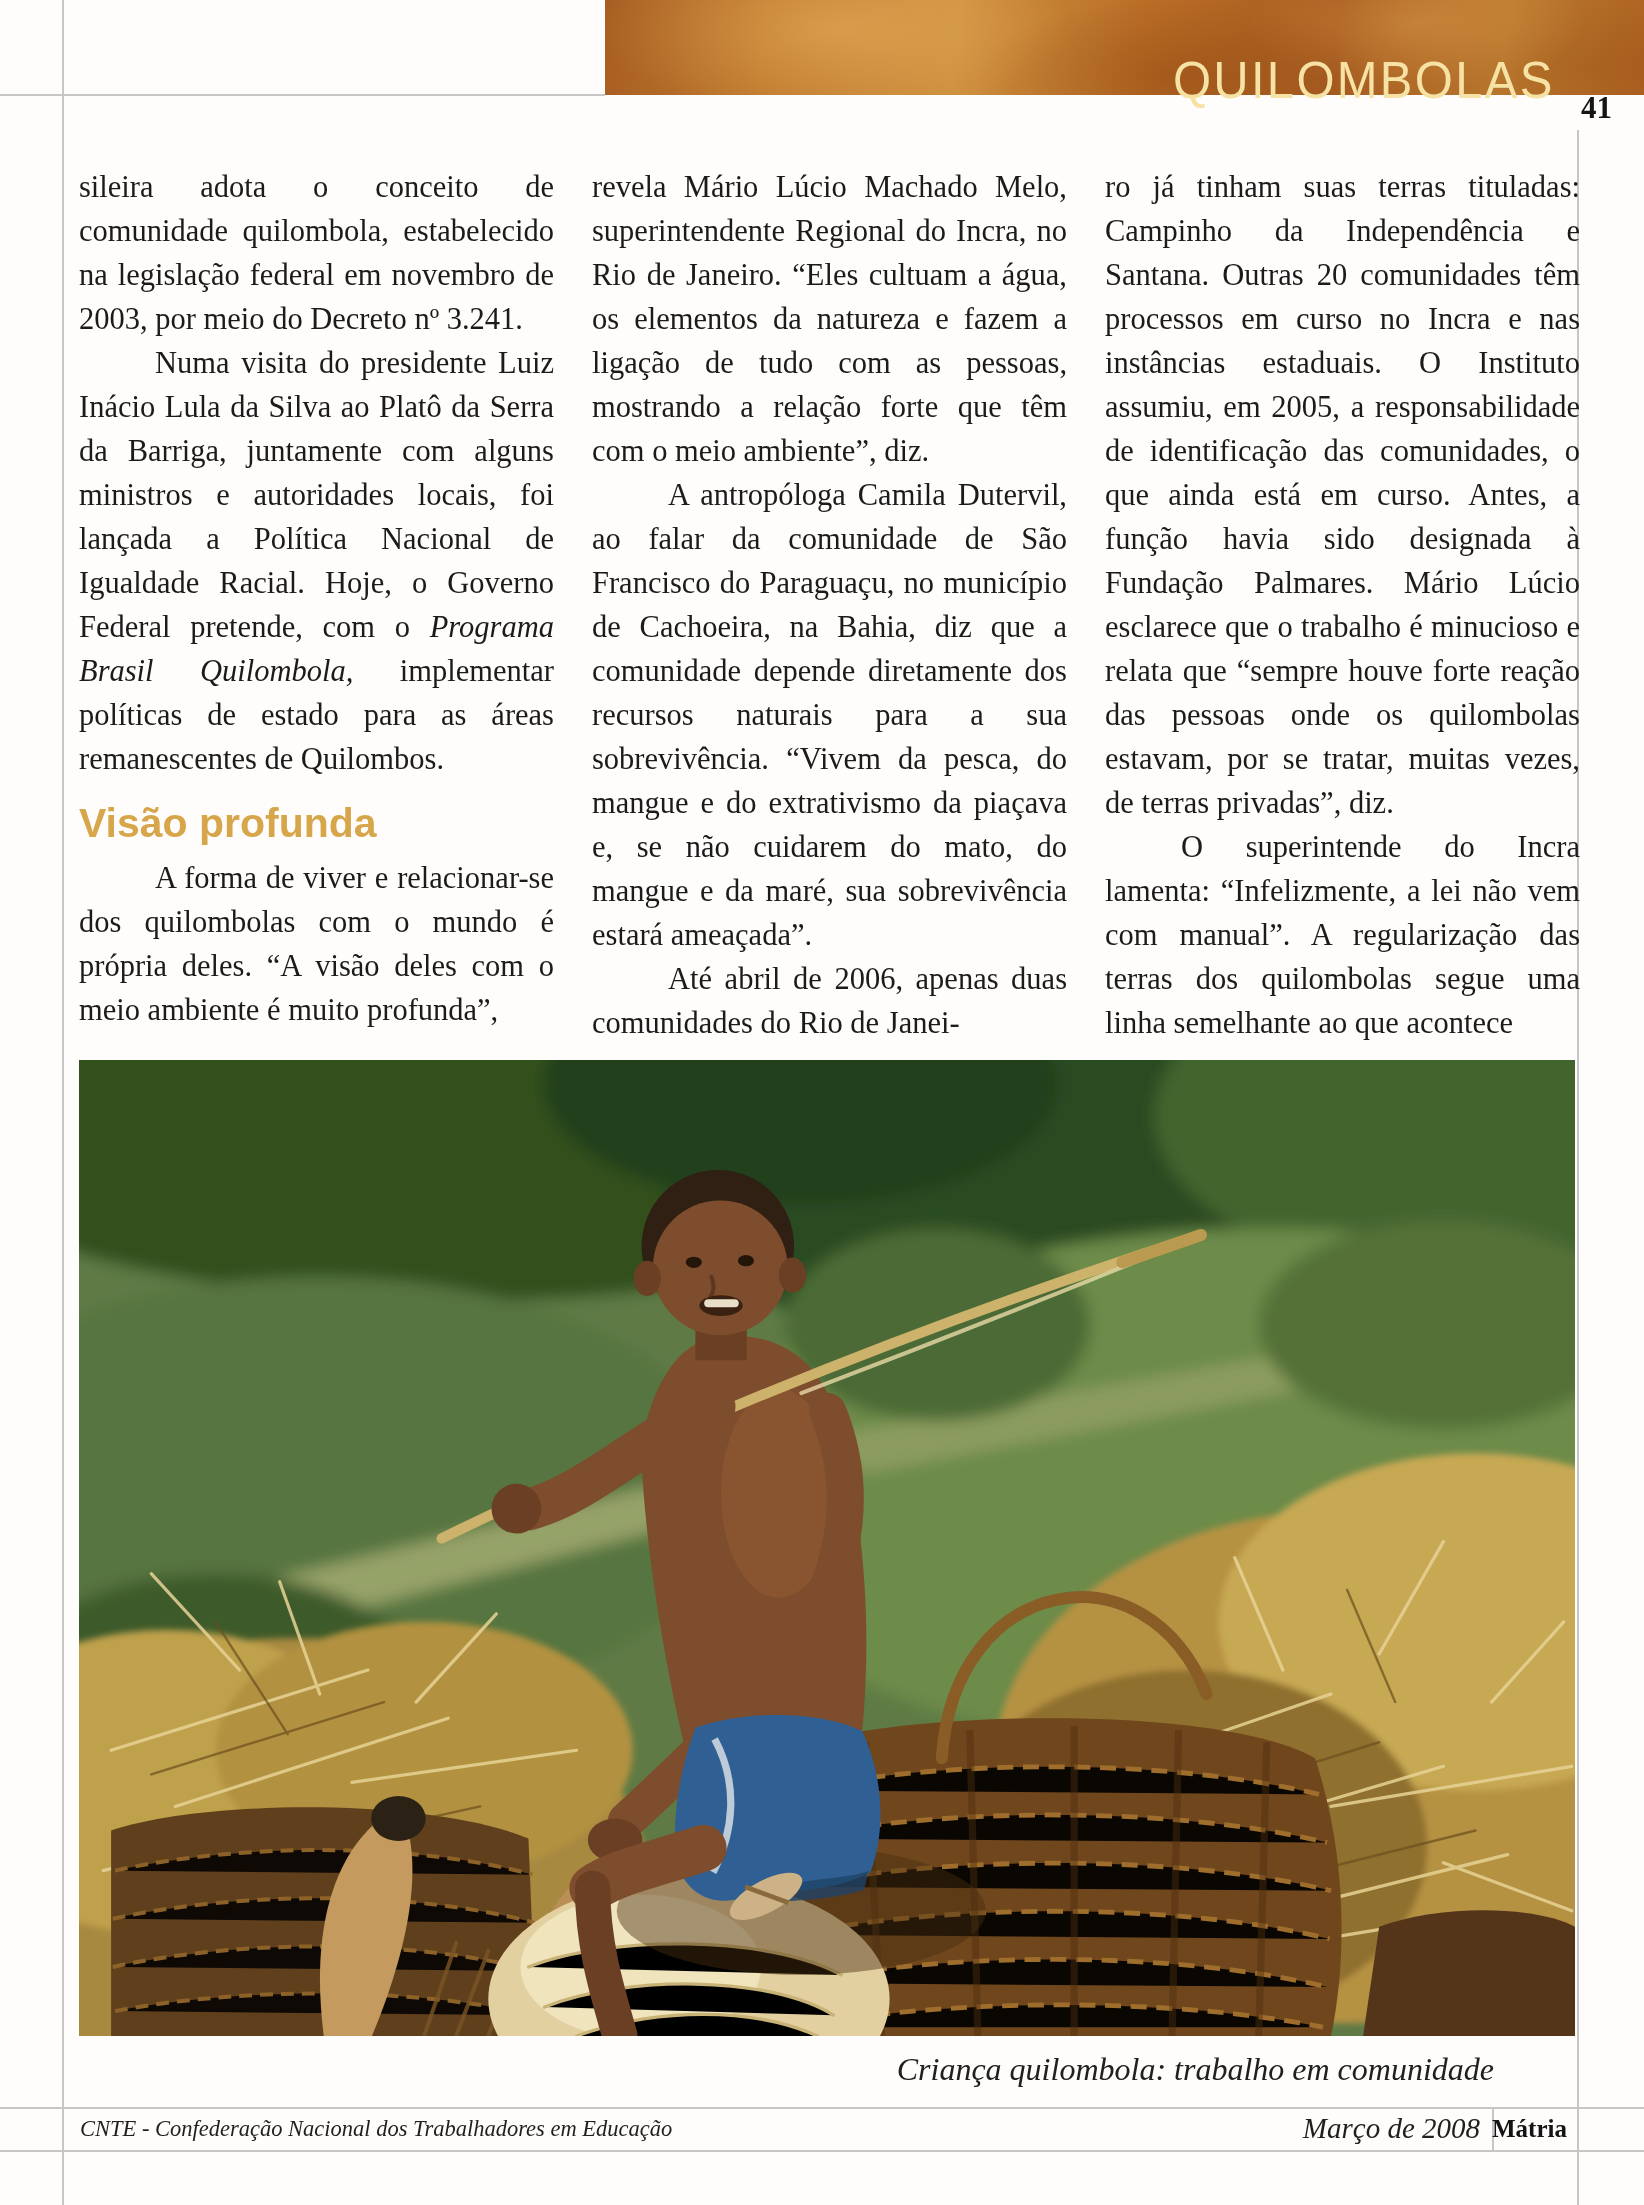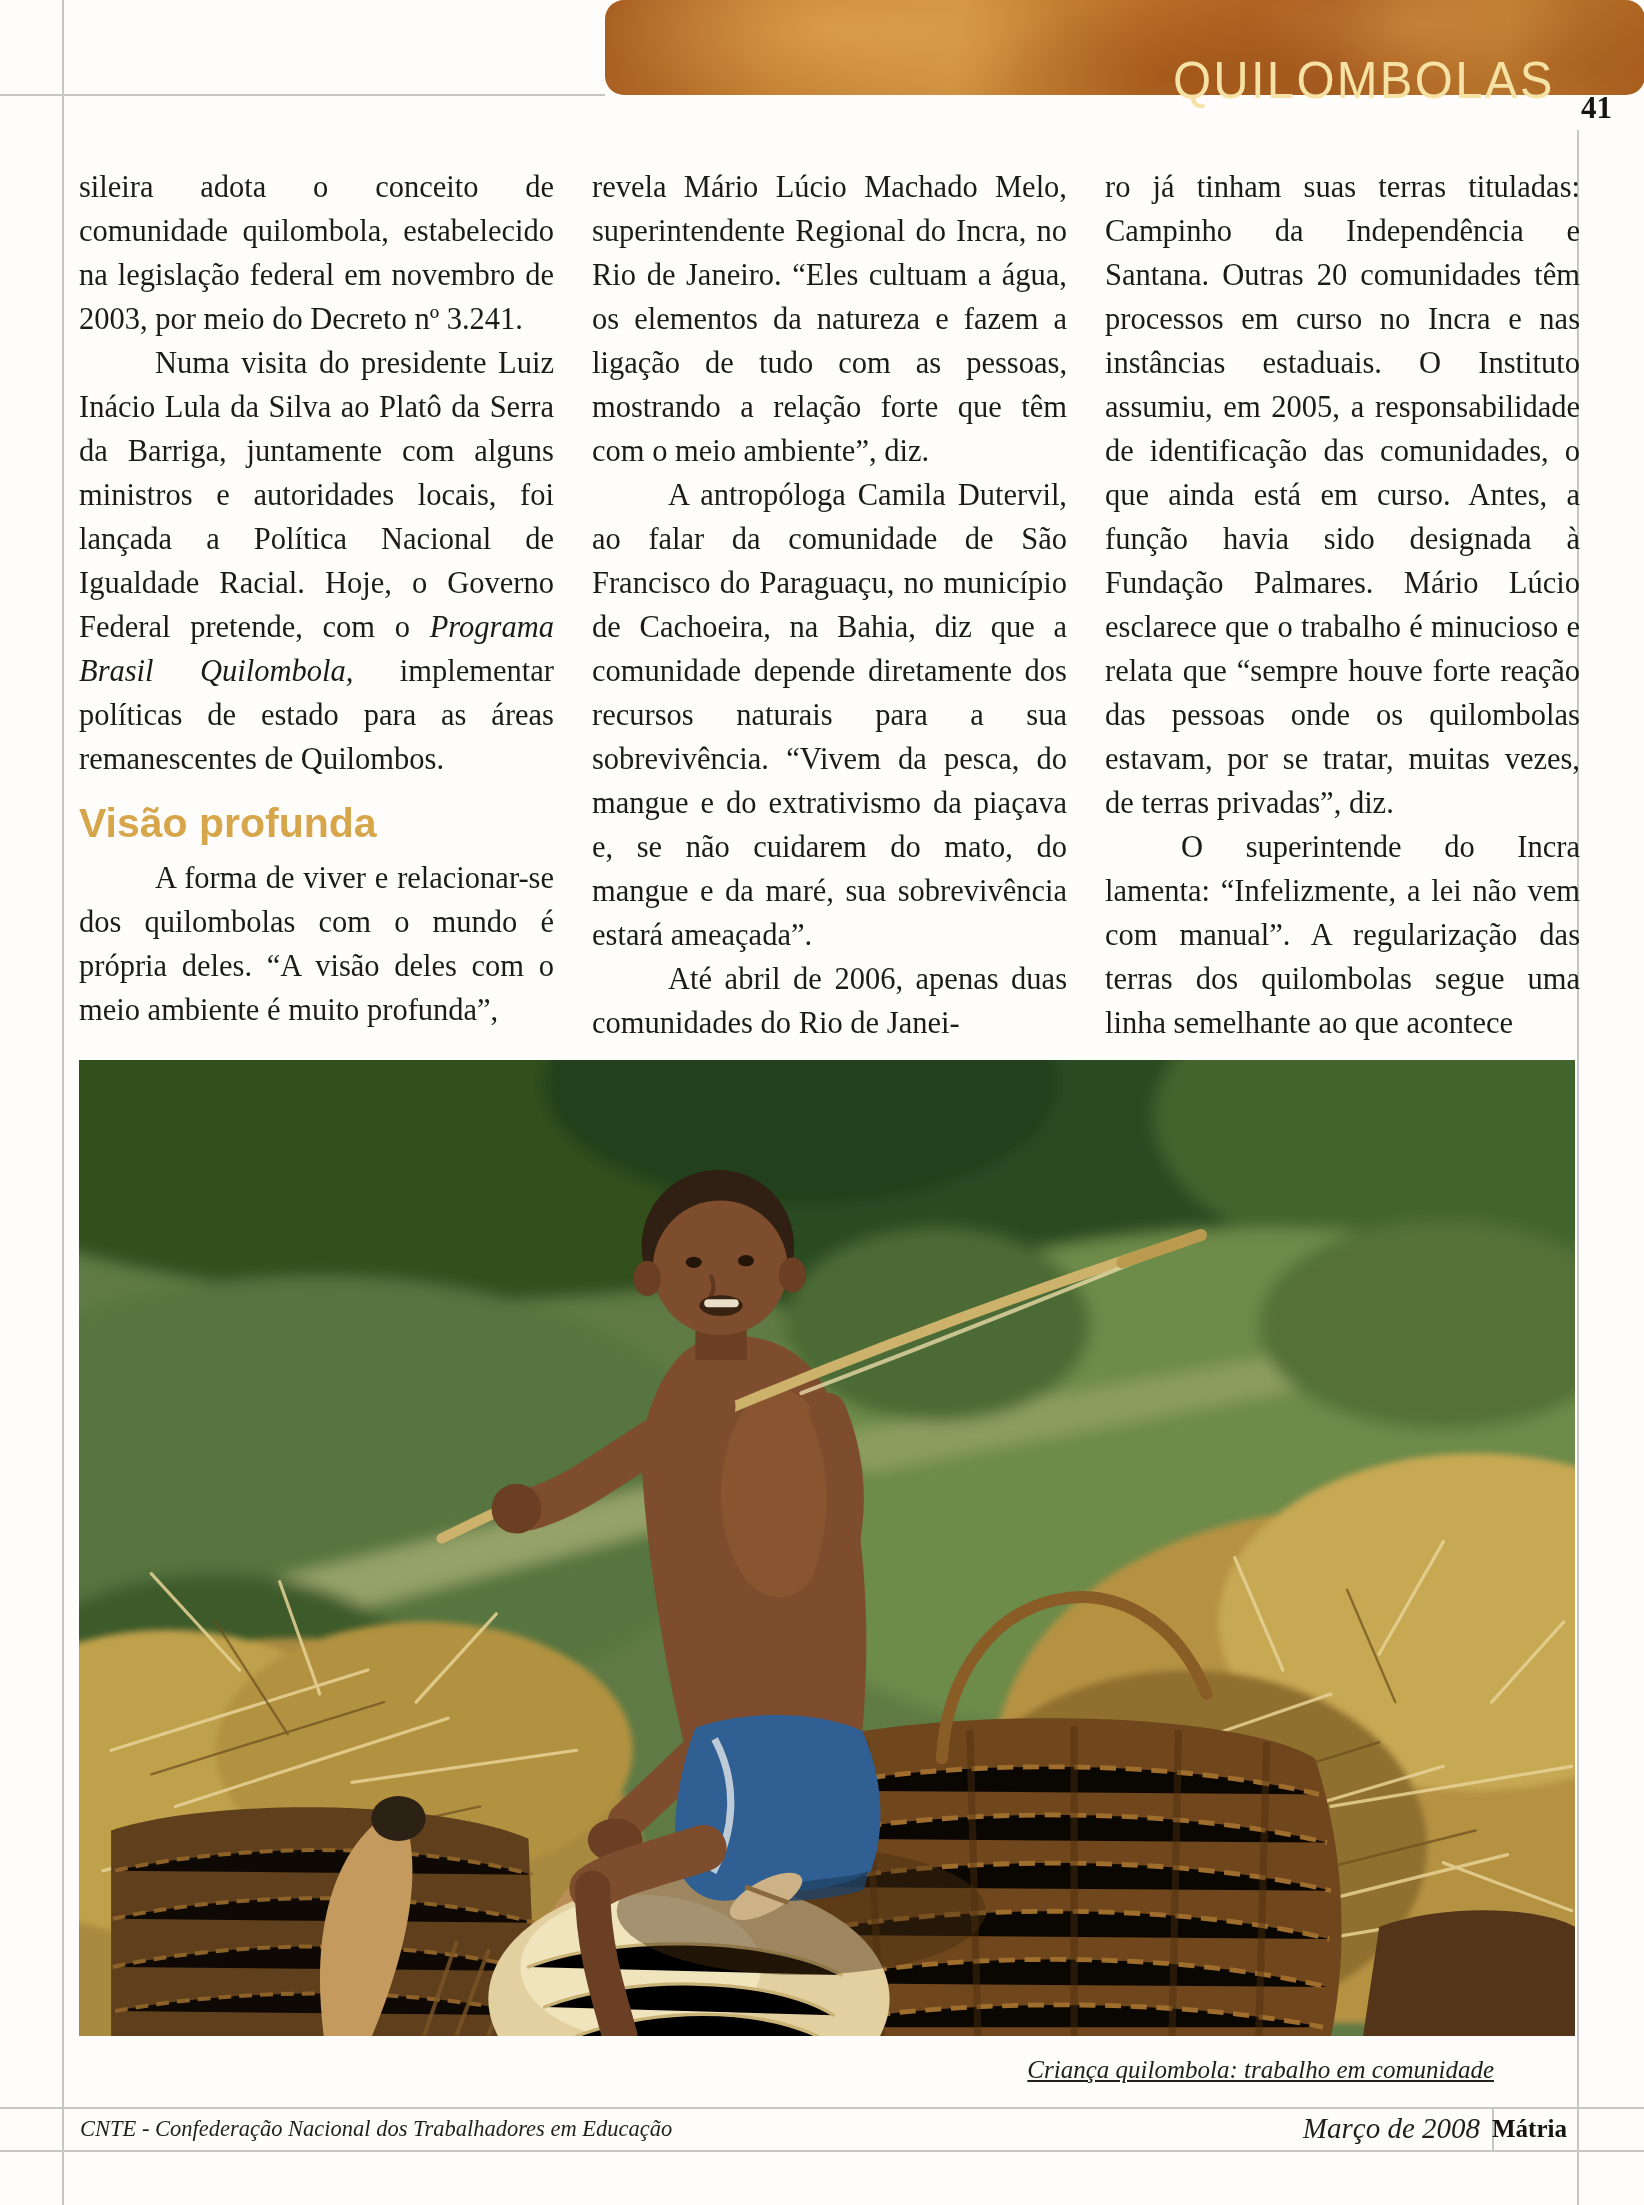--- a/index.html
+++ b/index.html
@@ -11,21 +11,20 @@
   .vrule,.hrule{position:absolute;background:#c6c6c6;}
   
   .banner{
     position:absolute;left:605px;top:0;width:1040px;height:95px;
     background:
       radial-gradient(ellipse 337px 128px at 22% 30%,rgba(255,205,120,.35),rgba(255,205,120,0) 70%),
       radial-gradient(ellipse 289px 112px at 55% 80%,rgba(120,50,5,.30),rgba(120,50,5,0) 70%),
       radial-gradient(ellipse 241px 96px at 78% 25%,rgba(255,190,100,.28),rgba(255,190,100,0) 70%),
       radial-gradient(ellipse 401px 145px at 95% 70%,rgba(130,55,8,.25),rgba(130,55,8,0) 70%),
       linear-gradient(98deg,#a85e22 0%,#bf7a2e 16%,#cd8f3e 34%,#b96d26 52%,#a75c20 70%,#c08033 86%,#b26724 100%);
-    border-radius: 19px;
   }
   .banner-title{
     position:absolute;right:90px;bottom:-11.2px;
     font-family:"Liberation Sans",sans-serif;font-weight:400;
     font-size:51px;letter-spacing:2.4px;color:#f6e2a4;line-height:1;
     transform:scaleX(.96);transform-origin:right bottom;
   }
   .page-num{
     position:absolute;left:1549px;top:90px;width:95px;text-align:center;
     font-family:"Liberation Serif",serif;font-weight:bold;font-size:31px;color:#151515;
@@ -41,21 +40,21 @@
     font-family:"Liberation Sans",sans-serif;font-weight:bold;
     font-size:41px;line-height:39px;color:#d7a64b;
     margin:22.5px 0 13px 0;text-align:left;letter-spacing:0;
   }
   .col em{font-style:italic;}
   
   .photo{position:absolute;left:79px;top:1060px;width:1496px;height:976px;background:#5f7a45;}
   .photo svg{display:block;width:100%;height:100%;}
   .caption{
     position:absolute;left:79px;top:2055px;width:1415px;text-align:right;
-    font-style:italic;font-size:25px;line-height:29px;color:#202020;text-decoration:underline;
+    font-style:italic;font-size:32px;line-height:29px;color:#202020;
   }
   
   .footer-left{
     position:absolute;left:80px;top:2107px;height:43px;line-height:43px;
     font-style:italic;font-size:22.5px;color:#1f1f1f;
   }
   .footer-date{
     position:absolute;left:1124px;top:2107px;width:356px;height:43px;line-height:43px;
     text-align:right;font-style:italic;font-size:29px;color:#1f1f1f;
   }

